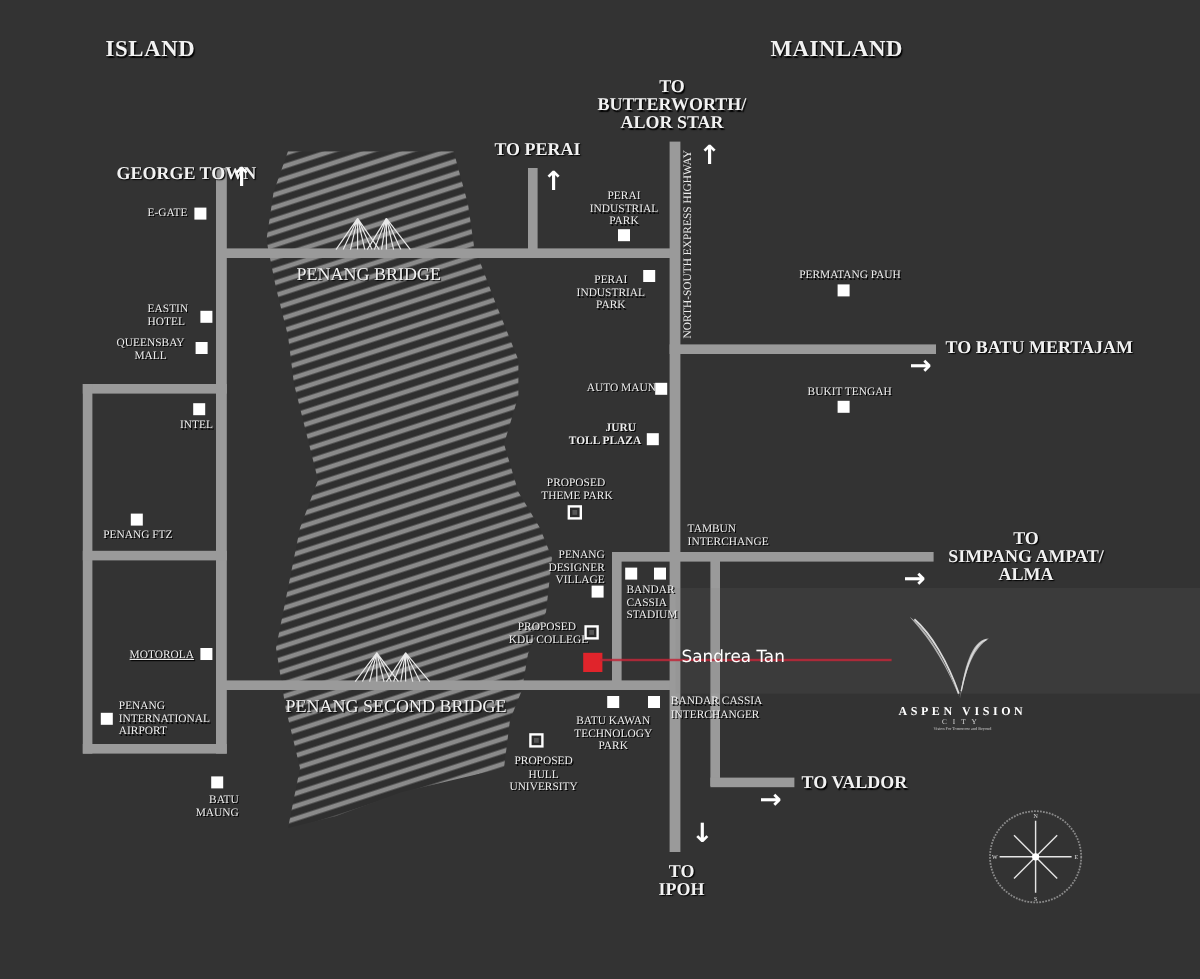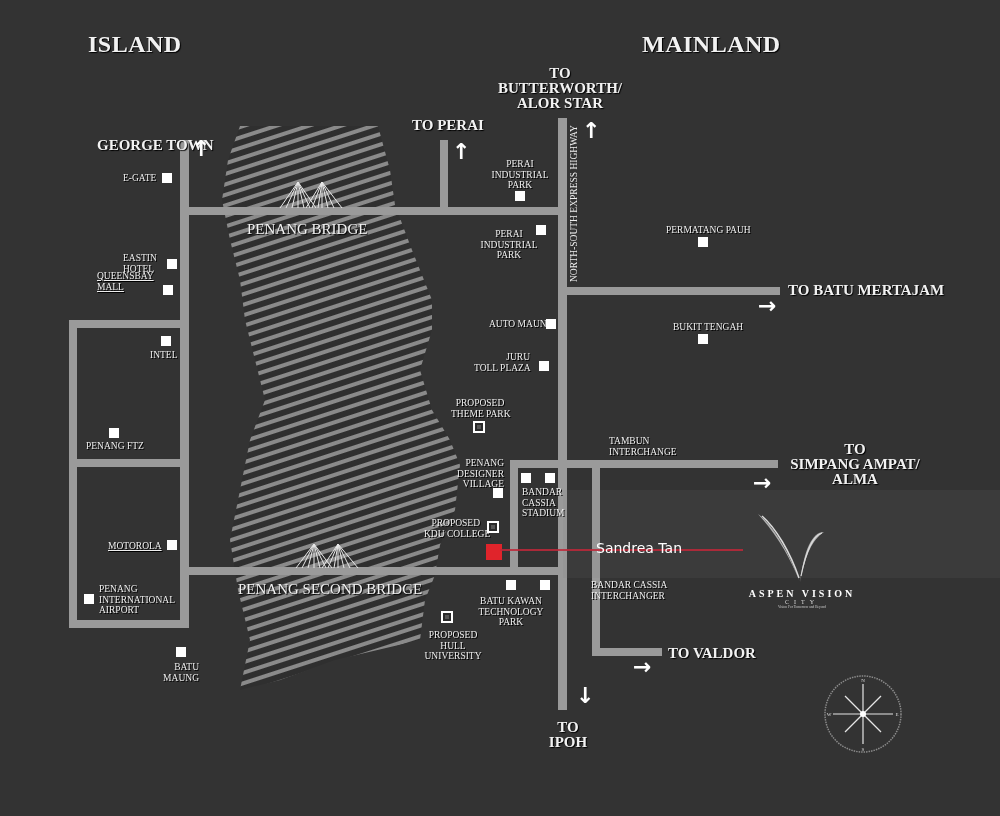--- a/index.html
+++ b/index.html
@@ -4,21 +4,21 @@
 <style>
   html, body { margin: 0; padding: 0; background: #323232; }
   #map {
     position: relative; width: 1000px; height: 816px; overflow: hidden;
     background: #333333;
     font-family: "Liberation Serif", "DejaVu Serif", serif;
     color: #f2f2f2;
   }
   .abs { position: absolute; }
   .road { position: absolute; background: #9a9a9a; }
-  .region-title { font-weight: bold; font-size: 24px; letter-spacing: 0.5px; text-shadow: 1px 1px 1px #000; }
+  .region-title { font-weight: bold; font-size: 19px; letter-spacing: 0.5px; text-shadow: 1px 1px 1px #000; }
   .dest { font-weight: bold; font-size: 15px; line-height: 15px; text-align: center; text-shadow: 1px 1px 1px #000; white-space: nowrap; }
   .poi-label { font-size: 9.5px; line-height: 10.5px; text-shadow: 1px 1px 0 #000; white-space: nowrap; color: #eeeeee; }
   .poi { position: absolute; width: 10px; height: 10px; background: #ffffff; }
   .poi-hollow { position: absolute; width: 8px; height: 8px; border: 2px solid #ffffff; background: #2a2a2a; }
   .poi-hollow::after { content: ""; position: absolute; left: 2px; top: 2px; width: 4px; height: 4px; background: #555; }
   .arrow { position: absolute; color: #ffffff; font-family: "DejaVu Sans", sans-serif; font-weight: bold; font-size: 22px; line-height: 22px; }
   .bridge-label { font-size: 15px; color: #f2f2f2; text-shadow: 1px 1px 1px #000; white-space: nowrap; }
   .highway-label { position: absolute; font-size: 9.5px; color: #eeeeee; transform: rotate(-90deg); transform-origin: left top; white-space: nowrap; }
   .watermark-band { position: absolute; background: rgba(120,120,120,0.12); }
   .wm-text { font-family: "DejaVu Sans", sans-serif; font-weight: bold; color: #ffffff; font-size: 17px; }
@@ -119,21 +119,21 @@
 
   <div class="abs poi-label" style="left:123px;top:173px;">E-GATE</div>
   <div class="poi" style="left:162px;top:173px;"></div>
 
   <div class="abs poi-label" style="left:123px;top:253px;text-align:left;">
     <div>EASTIN</div>
     <div>HOTEL</div>
   </div>
   <div class="poi" style="left:167px;top:259px;"></div>
 
-  <div class="abs poi-label" style="left:97px;top:271px;text-align:left;width:57px;text-decoration:underline;">
+  <div class="abs poi-label" style="left:97px;top:281px;text-align:center;width:57px;">
     <div>QUEENSBAY</div>
     <div>MALL</div>
   </div>
   <div class="poi" style="left:163px;top:285px;"></div>
 
   <div class="poi" style="left:161px;top:336px;"></div>
   <div class="abs poi-label" style="left:150px;top:350px;">INTEL</div>
 
   <div class="poi" style="left:109px;top:428px;"></div>
   <div class="abs poi-label" style="left:86px;top:441px;">PENANG FTZ</div>
@@ -167,36 +167,36 @@
     <div>PARK</div>
   </div>
   <div class="poi" style="left:536px;top:225px;"></div>
 
   <div class="abs poi-label" style="left:666px;top:225px;">PERMATANG PAUH</div>
   <div class="poi" style="left:698px;top:237px;"></div>
 
   <div class="abs poi-label" style="left:489px;top:319px;">AUTO MAUNG</div>
   <div class="poi" style="left:546px;top:319px;"></div>
 
-  <div class="abs poi-label" style="left:474px;top:352px;text-align:right;width:56px;">
+  <div class="abs poi-label" style="left:474px;top:352px;text-align:right;width:56px;font-weight:bold;">
     <div>JURU</div>
     <div>TOLL PLAZA</div>
   </div>
   <div class="poi" style="left:539px;top:361px;"></div>
 
   <div class="abs poi-label" style="left:673px;top:322px;">BUKIT TENGAH</div>
   <div class="poi" style="left:698px;top:334px;"></div>
 
   <div class="abs poi-label" style="left:451px;top:398px;text-align:center;width:58px;">
     <div>PROPOSED</div>
     <div>THEME PARK</div>
   </div>
   <div class="poi-hollow" style="left:473px;top:421px;"></div>
 
-  <div class="abs poi-label" style="left:573px;top:436px;margin-left:36px;">
+  <div class="abs poi-label" style="left:573px;top:436px;">
     <div>TAMBUN</div>
     <div>INTERCHANGE</div>
   </div>
 
   <div class="abs poi-label" style="left:456px;top:458px;text-align:right;width:48px;">
     <div>PENANG</div>
     <div>DESIGNER</div>
     <div>VILLAGE</div>
   </div>
   <div class="poi" style="left:493px;top:488px;"></div>
@@ -212,21 +212,21 @@
   <div class="abs poi-label" style="left:424px;top:518px;text-align:right;width:56px;">
     <div>PROPOSED</div>
     <div>KDU COLLEGE</div>
   </div>
   <div class="poi-hollow" style="left:487px;top:521px;"></div>
 
   <div class="abs" style="left:486px;top:544px;width:16px;height:16px;background:#e0242b;"></div>
 
   <div class="poi" style="left:506px;top:580px;"></div>
   <div class="poi" style="left:540px;top:580px;"></div>
-  <div class="abs poi-label" style="left:559px;top:580px;padding-left:32px;">
+  <div class="abs poi-label" style="left:559px;top:580px;">
     <div>BANDAR CASSIA</div>
     <div>INTERCHANGER</div>
   </div>
   <div class="abs poi-label" style="left:478px;top:596px;text-align:center;width:66px;">
     <div>BATU KAWAN</div>
     <div>TECHNOLOGY</div>
     <div>PARK</div>
   </div>
 
   <div class="poi-hollow" style="left:441px;top:611px;"></div>
@@ -258,15 +258,15 @@
     </g>
     <circle cx="42" cy="42" r="3" fill="#ffffff"></circle>
     <text x="42" y="10" font-size="5" fill="#dddddd" text-anchor="middle" font-family="Liberation Serif, serif">N</text>
     <text x="42" y="79" font-size="5" fill="#dddddd" text-anchor="middle" font-family="Liberation Serif, serif">S</text>
     <text x="76" y="44" font-size="5" fill="#dddddd" text-anchor="middle" font-family="Liberation Serif, serif">E</text>
     <text x="8" y="44" font-size="5" fill="#dddddd" text-anchor="middle" font-family="Liberation Serif, serif">W</text>
   </svg>
 
   <div class="watermark-band" style="left:563px;top:490px;width:437px;height:88px;"></div>
   <div class="abs" style="left:500px;top:549px;width:243px;height:2px;background:#c0283a;opacity:0.85;"></div>
-  <div class="abs agent" style="left:556px;top:540px;padding-left:40px;">Sandrea Tan</div>
+  <div class="abs agent" style="left:568px;top:540px;">Sandrea Tan</div>
 
 </div>
 
 </body></html>

